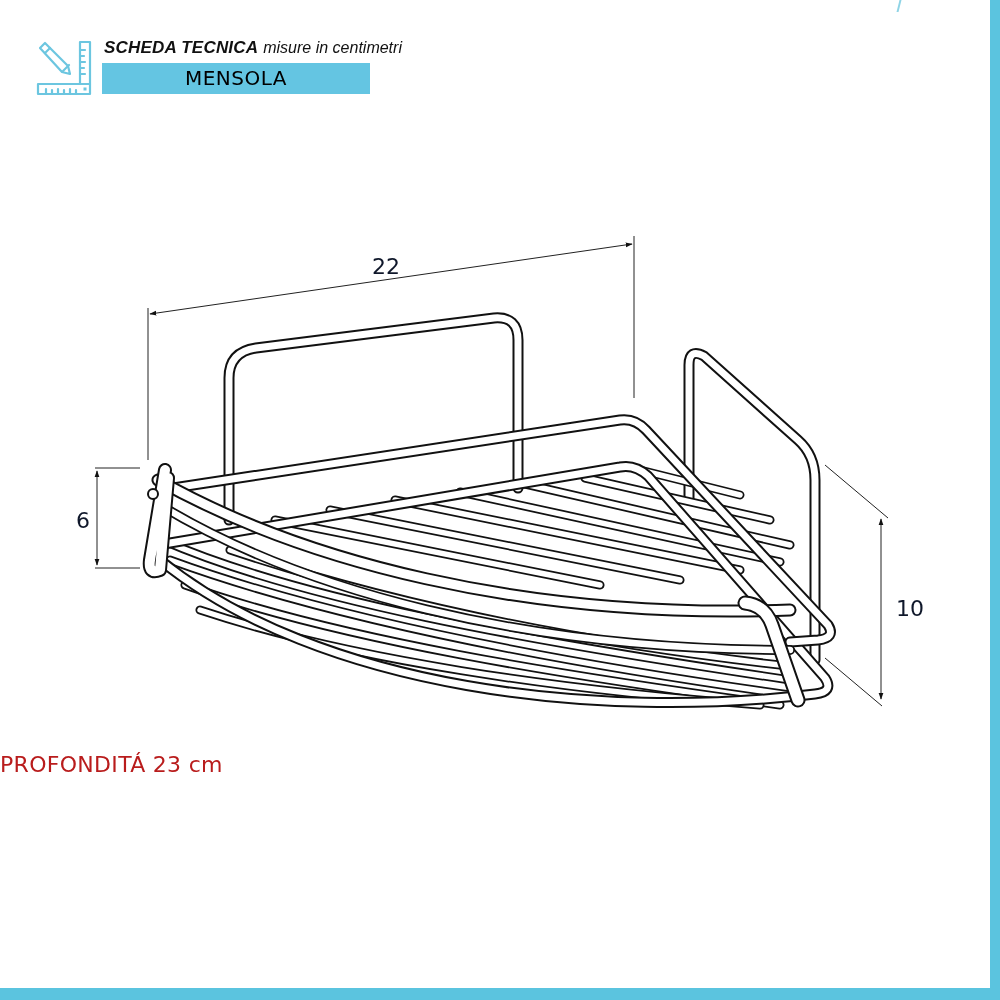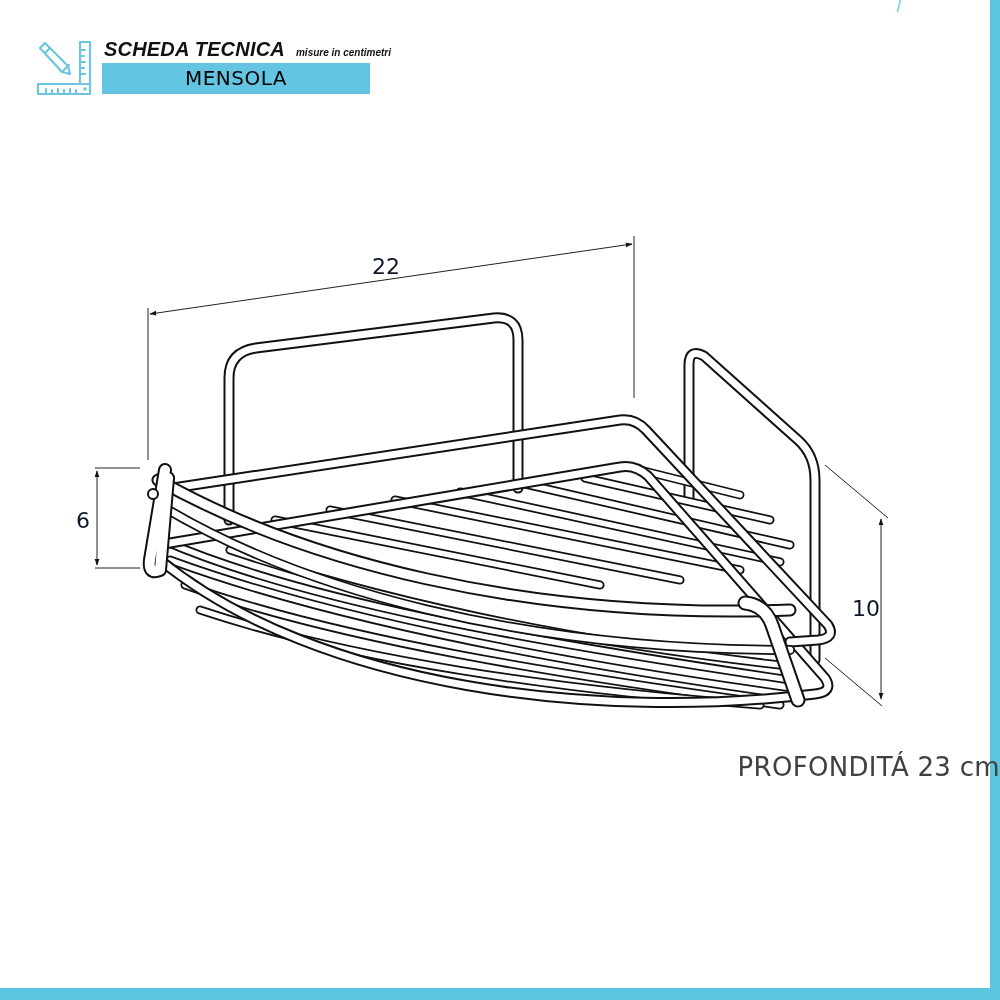--- a/index.html
+++ b/index.html
@@ -16,34 +16,34 @@
   .corner-tick {
     position: absolute; left: 898px; top: 0; width: 2px; height: 12px;
     background: #8fd4e6; transform: skewX(-14deg);
   }
   .header { position: absolute; left: 36px; top: 38px; }
   .header-icon { position: absolute; left: 0; top: 0; width: 58px; height: 58px; }
   .header-title {
     position: absolute; left: 68px; top: 0; white-space: nowrap;
     font-family: "Liberation Sans", sans-serif; font-style: italic; color: #111;
   }
-  .header-title .main { font-size: 20px; font-weight: bold; letter-spacing: 0.2px; }
-  .header-title .sub { font-size: 10px; margin-left: 11px; font-weight: bold; }
+  .header-title .main { font-size: 17px; font-weight: bold; letter-spacing: 0.2px; }
+  .header-title .sub { font-size: 16px; margin-left: 5px; font-weight: normal; }
   .header-bar {
     position: absolute; left: 66px; top: 25px; width: 268px; height: 31px;
     background: #64c5e2; color: #000000; text-align: center;
     font-family: "DejaVu Sans", sans-serif; font-size: 20px; line-height: 31px; letter-spacing: 0.5px;
   }
   .drawing { position: absolute; left: 0; top: 0; width: 1000px; height: 1000px; }
   .dim-label {
     position: absolute; font-family: "DejaVu Sans", sans-serif; color: #0f172a; font-size: 22px;
   }
   .caption {
-    position: absolute; left: 0; width: 1000px; top: 752px; text-align: right;
-    font-family: "DejaVu Sans", sans-serif; font-size: 26px; color: #404040; letter-spacing: 0.3px;
+    position: absolute; left: 0; width: 1000px; top: 752px; text-align: left;
+    font-family: "DejaVu Sans", sans-serif; font-size: 22px; color: #b91c1c; letter-spacing: 0.3px;
   }
 </style>
 </head>
 <body>
 
 <div class="frame-right"></div>
 <div class="frame-bottom"></div>
 <div class="corner-tick"></div>
 
 <div class="header">
@@ -153,15 +153,15 @@
 
     <g>
       <path d="M745 603 Q765 605 772 625 L798 700" stroke="#111" stroke-width="15"></path>
       <path d="M745 603 Q765 605 772 625 L798 700" stroke="#fff" stroke-width="11"></path>
     </g>
   </g>
 </svg>
 
 <div class="dim-label" style="left:372px; top:254px;">22</div>
 <div class="dim-label" style="left:76px; top:508px;">6</div>
-<div class="dim-label" style="left:852px; top:596px;">10</div>
+<div class="dim-label" style="left:896px; top:596px;">10</div>
 
 <div class="caption">PROFONDITÁ 23 cm</div>
 
 </body></html>

